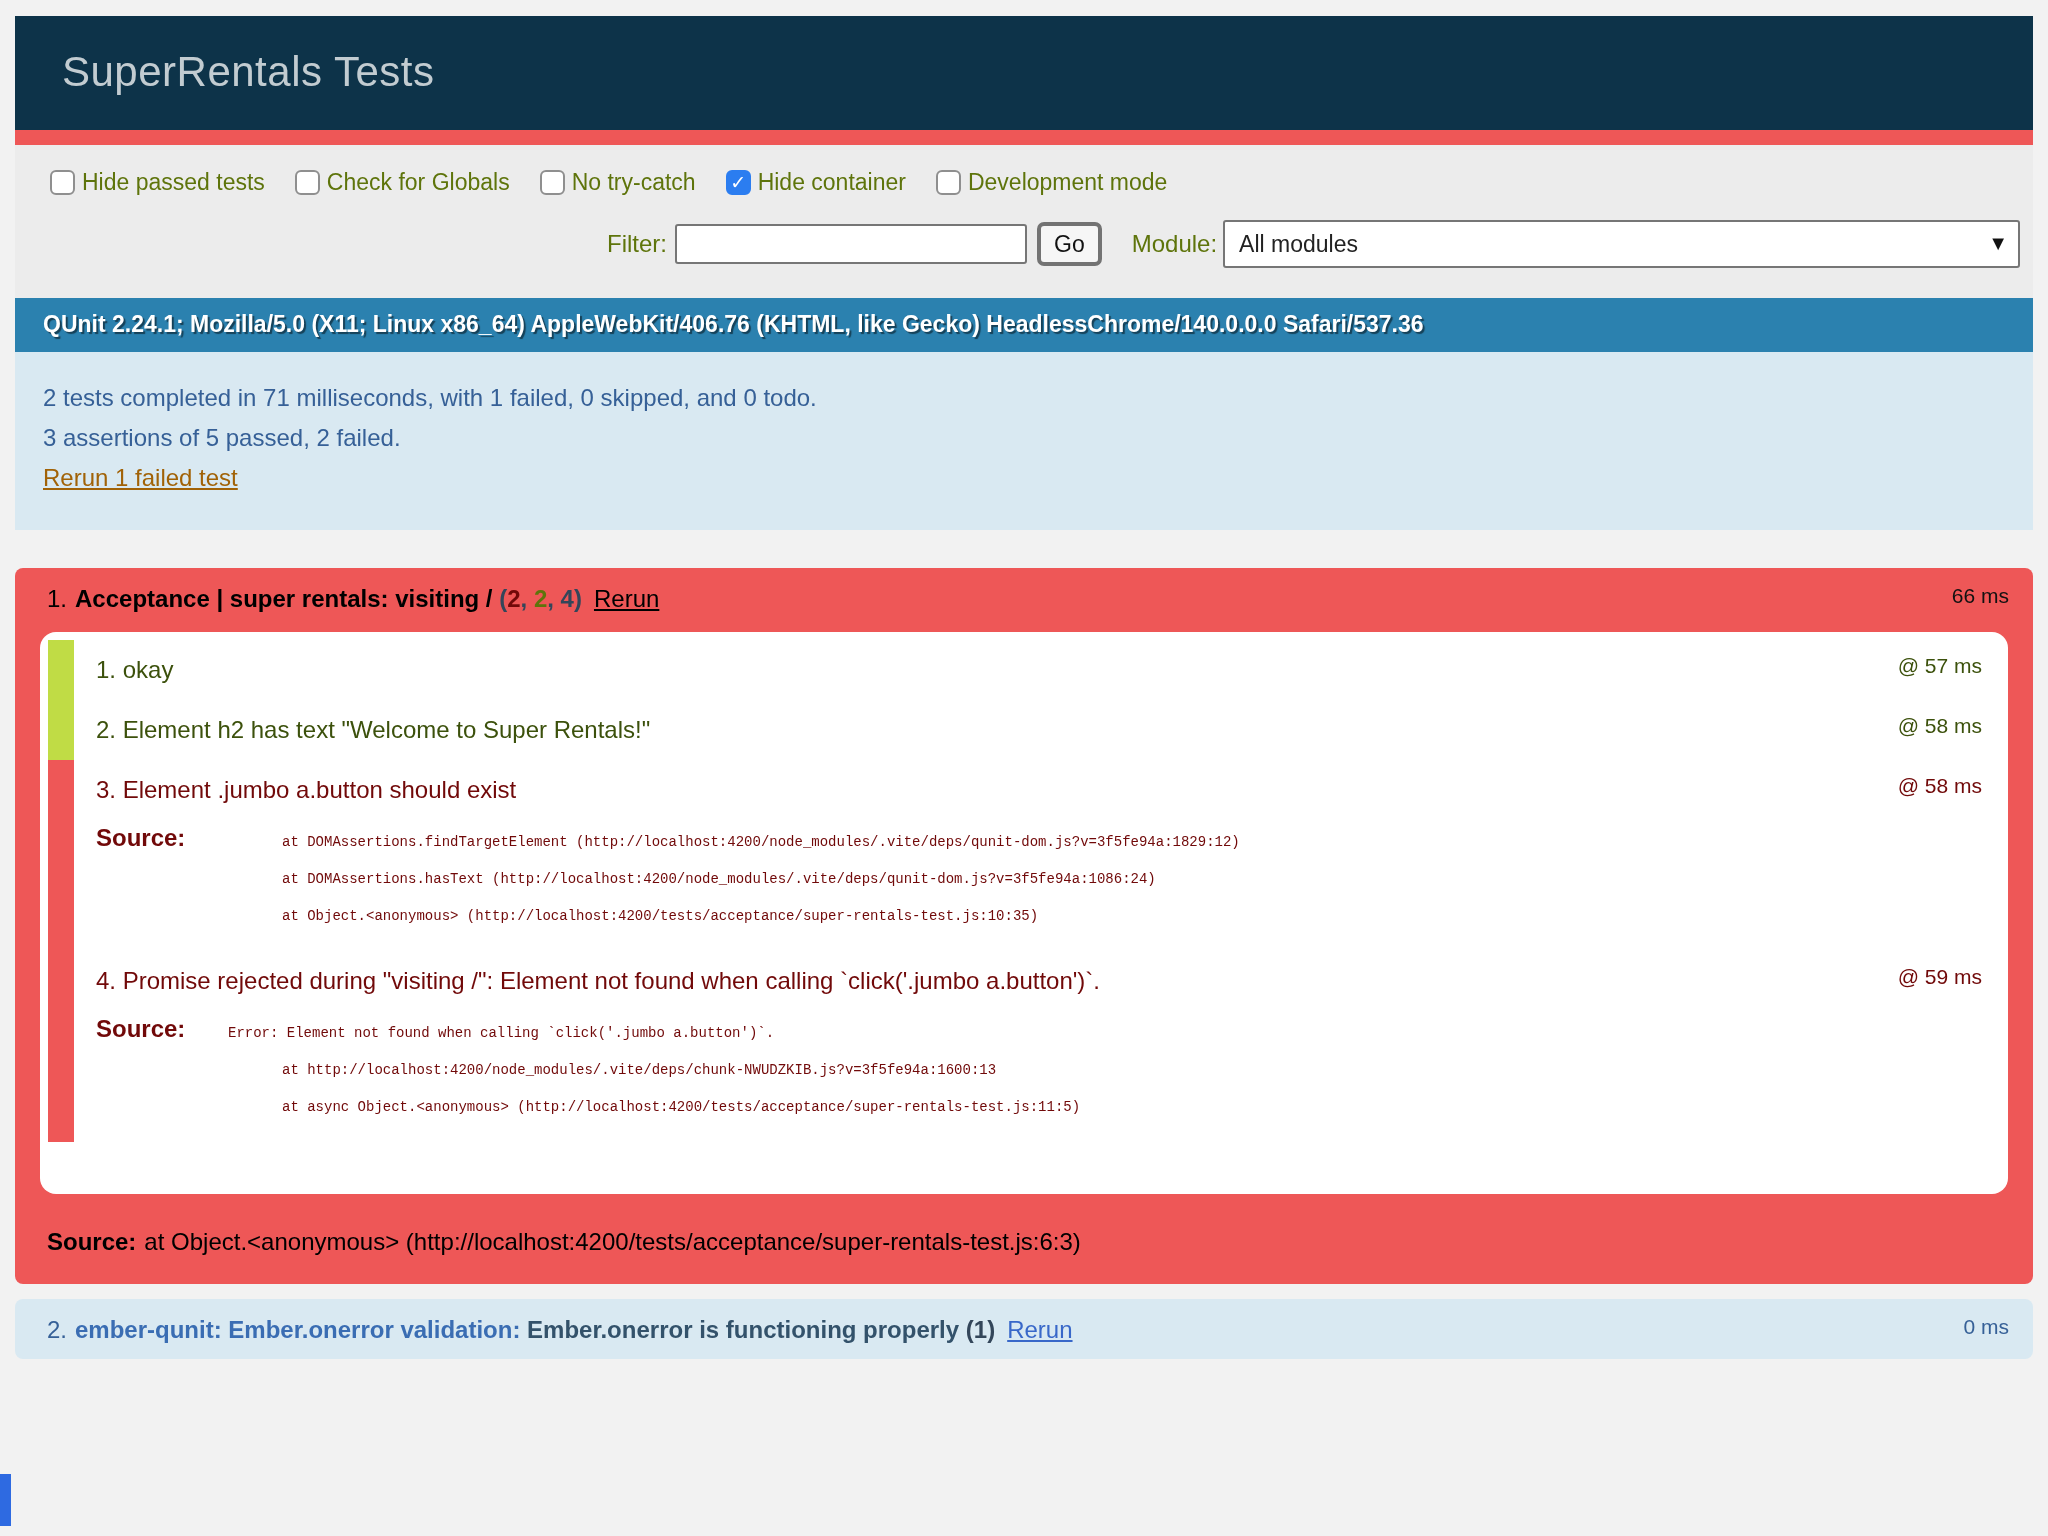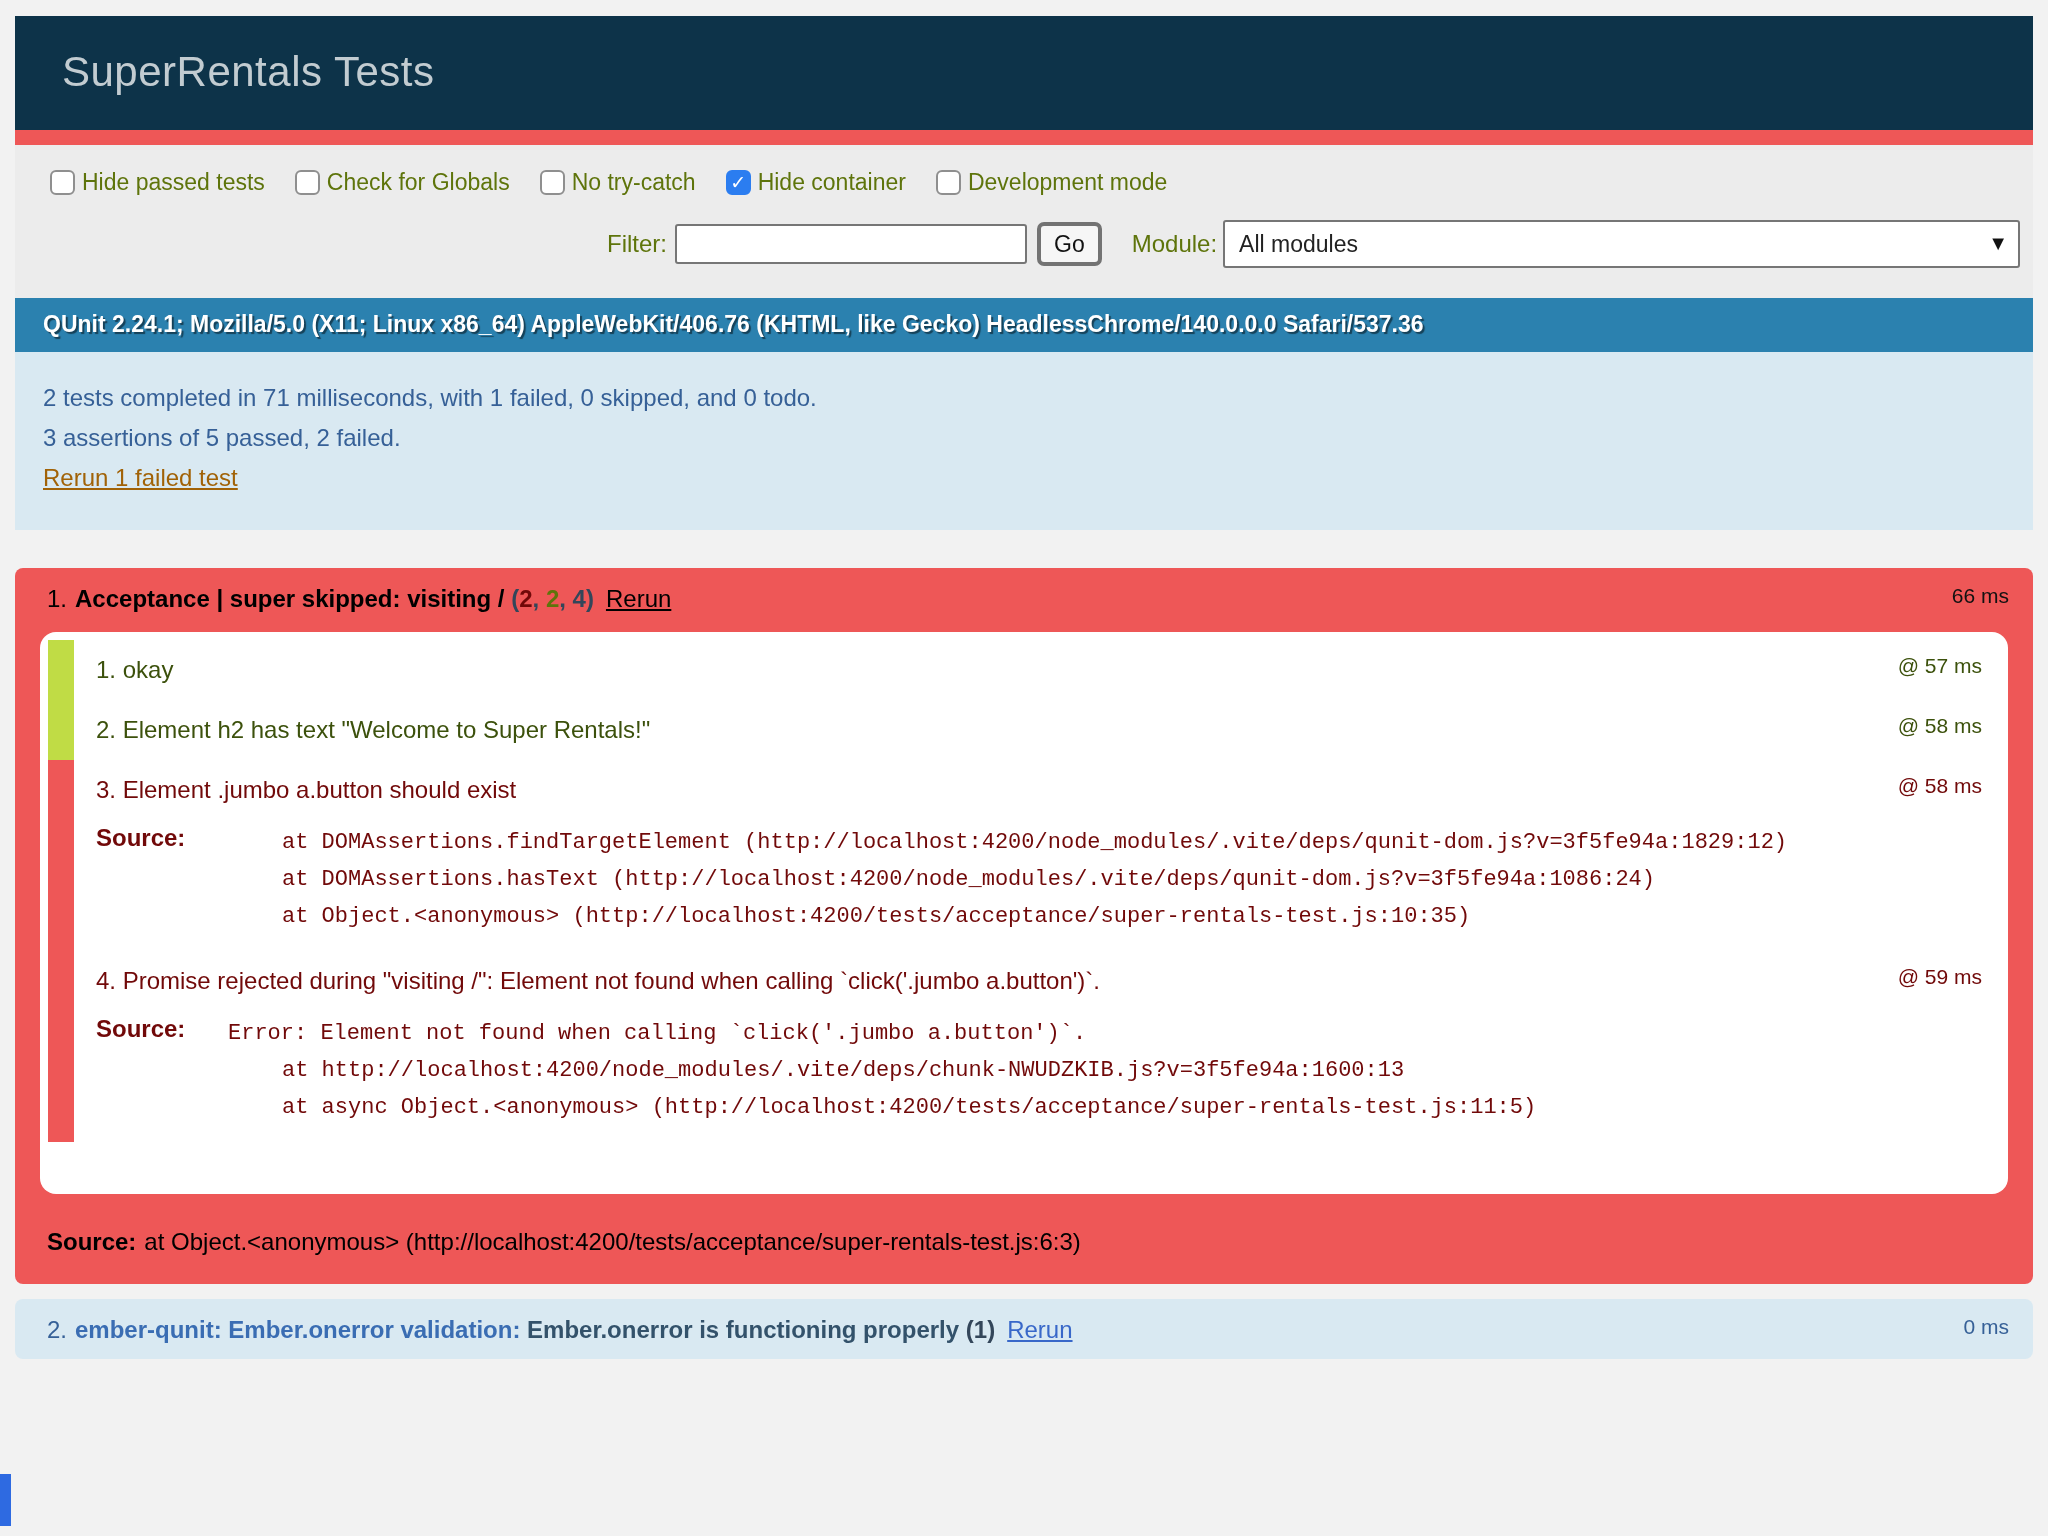--- a/index.html
+++ b/index.html
@@ -78,21 +78,21 @@
   .assert-list{background:#fff;border-radius:16px;margin:4px 25px 26px 25px;
     padding:8px 8px 52px 8px;}
   .assert{border-left:26px solid #ccc;padding:16px 16px 16px 22px;
     position:relative;font-size:24px;background:#fff;}
   .assert.pass{border-color:#c0dc45;color:#3c510c;}
   .assert.fail{border-color:#ee5757;color:#710909;}
   .a-runtime{position:absolute;right:18px;top:14px;font-size:21px;}
   .src-row{display:flex;margin-top:20px;align-items:flex-start;}
   .src-label{font-weight:700;width:132px;flex-shrink:0;font-size:24px;}
   .src-pre{font-family:"Liberation Mono","DejaVu Sans Mono",monospace;
-    font-size:22px;line-height:37px;margin:0;}
+    font-size:14px;line-height:37px;margin:0;}
   .src-line{white-space:pre;padding-left:54px;}
   .src-line.first{padding-left:0;}
 
   
   .test-src{padding:8px 30px 28px 32px;font-size:24px;color:#000;}
   .test-src b{margin-right:8px;}
 
   
   .stray-blue{position:absolute;left:0;top:1474px;width:11px;height:52px;
     background:#2e6ae1;}
@@ -148,21 +148,21 @@
   <div class="result">
     <div>2 tests completed in 71 milliseconds, with 1 failed, 0 skipped, and 0 todo.</div>
     <div>3 assertions of 5 passed, 2 failed.</div>
     <div><a>Rerun 1 failed test</a></div>
   </div>
 
   <div class="tests">
 
     <div class="test fail">
       <div class="test-header">
-        <span class="t-number">1.</span><span class="module-name">Acceptance | super skipped: </span><span class="test-name">visiting / </span><span class="counts"><span>(</span><span class="c-failed">2</span><span>, </span><span class="c-passed">2</span><span>, </span><span class="c-total">4</span><span>)</span></span><a class="rerun">Rerun</a>
+        <span class="t-number">1.</span><span class="module-name">Acceptance | super rentals: </span><span class="test-name">visiting / </span><span class="counts"><span>(</span><span class="c-failed">2</span><span>, </span><span class="c-passed">2</span><span>, </span><span class="c-total">4</span><span>)</span></span><a class="rerun">Rerun</a>
         <span class="runtime">66 ms</span>
       </div>
 
       <div class="assert-list">
 
         <div class="assert pass">
           <span>1. okay</span>
           <span class="a-runtime">@ 57 ms</span>
         </div>
 

